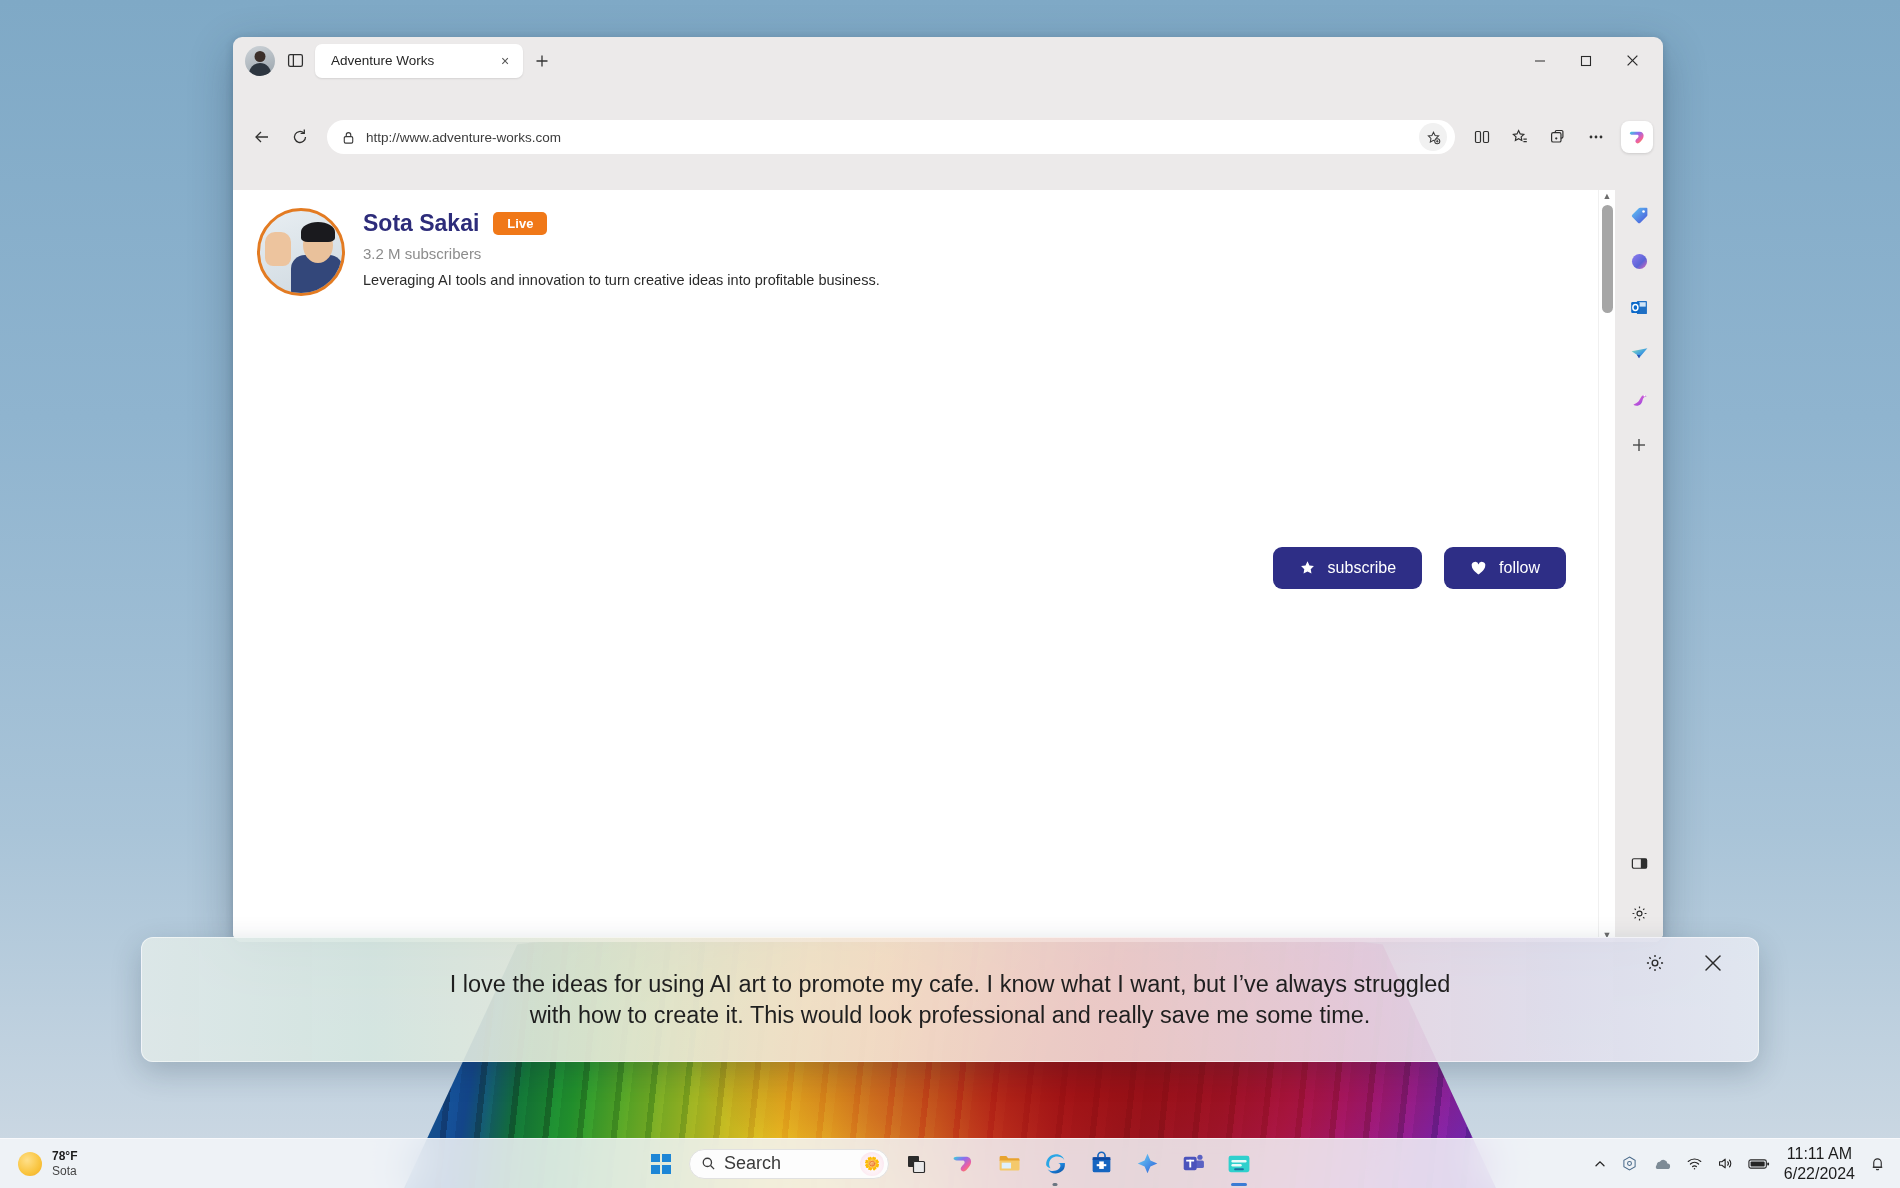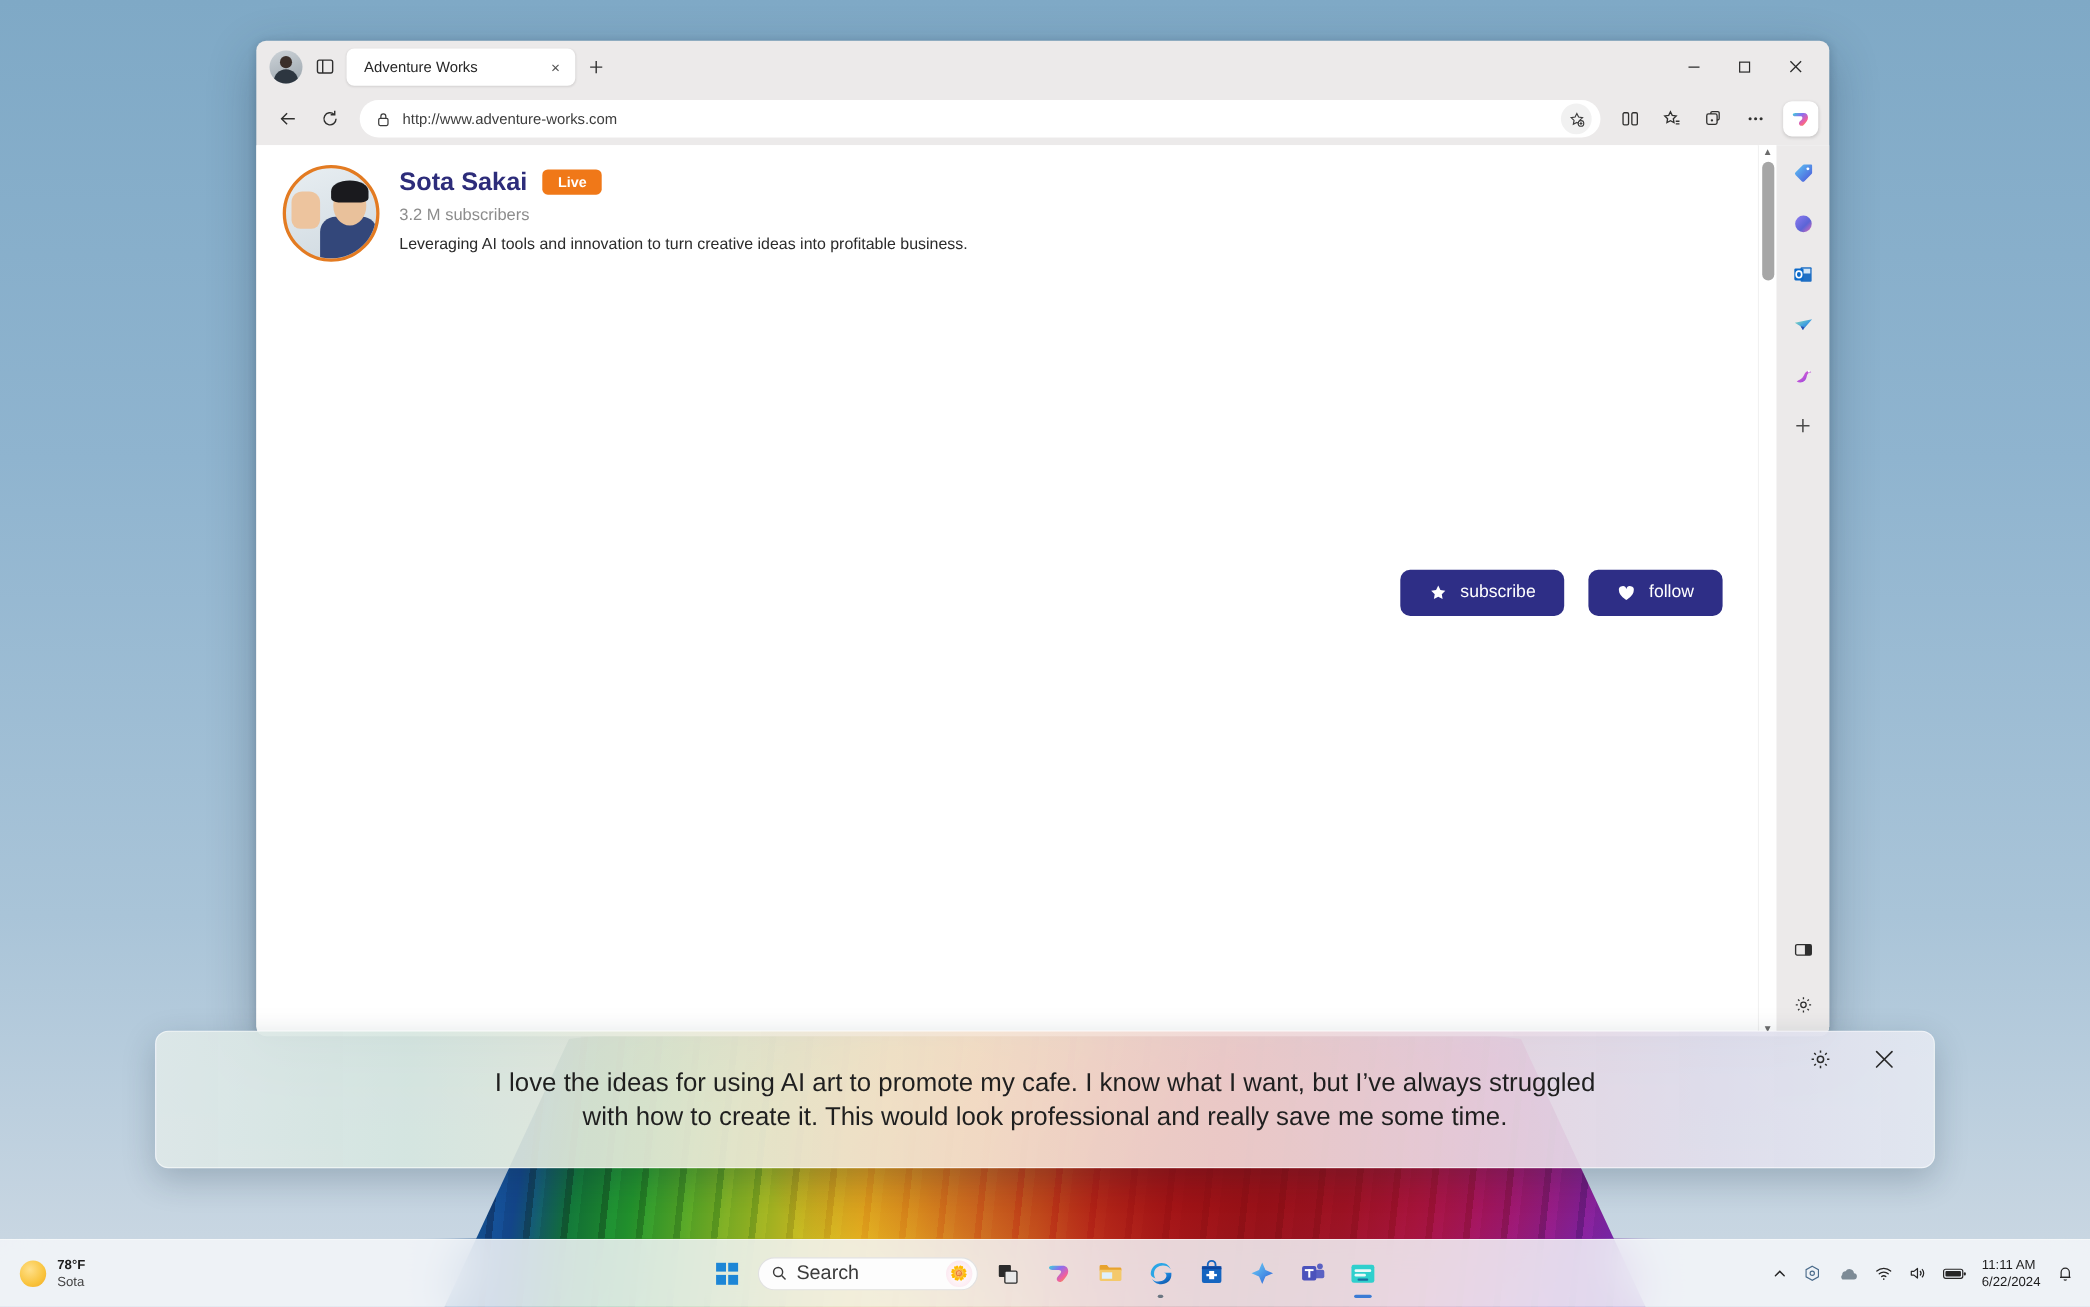--- a/index.html
+++ b/index.html
@@ -56,21 +56,21 @@
 
   
   #browser {
     position: absolute;
     left: 233px; top: 37px;
     width: 1430px; height: 905px;
     background: #eceaea;
     border-radius: 9px;
     box-shadow: 0 14px 44px rgba(20,40,60,.30), 0 2px 8px rgba(20,40,60,.20);
     overflow: hidden;
-    display: flex; flex-direction: column;
+    display: flex; flex-direction: column; gap: 29px;
   }
 
   
   .tabstrip {
     height: 47px;
     display: flex; align-items: center;
     padding: 0 8px 0 12px;
     gap: 4px;
     flex: 0 0 auto;
   }
@@ -373,21 +373,21 @@
     max-width: 1130px; text-align: center;
     font-size: 23.5px; line-height: 1.31; color: #1f1f1f;
     padding: 0 60px;
   }
   .cap-ctl { position: absolute; top: 14px; color: #2b2b2b; }
   .cap-gear { right: 92px; }
   .cap-close { right: 34px; }
 
   
   #taskbar {
-    position: absolute; left: 0; right: 0; bottom: 0; height: 62px;
+    position: absolute; left: 0; right: 0; bottom: 0; height: 50px;
     background: rgba(243,246,249,.86);
     backdrop-filter: blur(22px);
     border-top: 1px solid rgba(255,255,255,.6);
     display: flex; align-items: center;
   }
   .weather {
     display: flex; align-items: center; gap: 10px;
     padding-left: 18px; width: 240px;
   }
   .sun {
@@ -429,21 +429,21 @@
   }
   .app-dot::after {
     content:""; position:absolute; bottom:-4px; left:50%; transform:translateX(-50%);
     width: 5px; height: 3px; border-radius: 2px; background: #6b7682;
   }
 
   .tray {
     margin-left: auto; display: flex; align-items: center;
     gap: 14px; padding-right: 14px; color: #262626;
   }
-  .clock { text-align: left; line-height: 1.25; font-size: 12px; color: #1d1d1d; }
+  .clock { text-align: center; line-height: 1.25; font-size: 16px; color: #1d1d1d; }
 
   
   svg { display: block; }
 </style>
 </head>
 <body>
 
 <div id="desktop">
   <div id="bloom"></div>
   <div id="bloomShade"></div>

